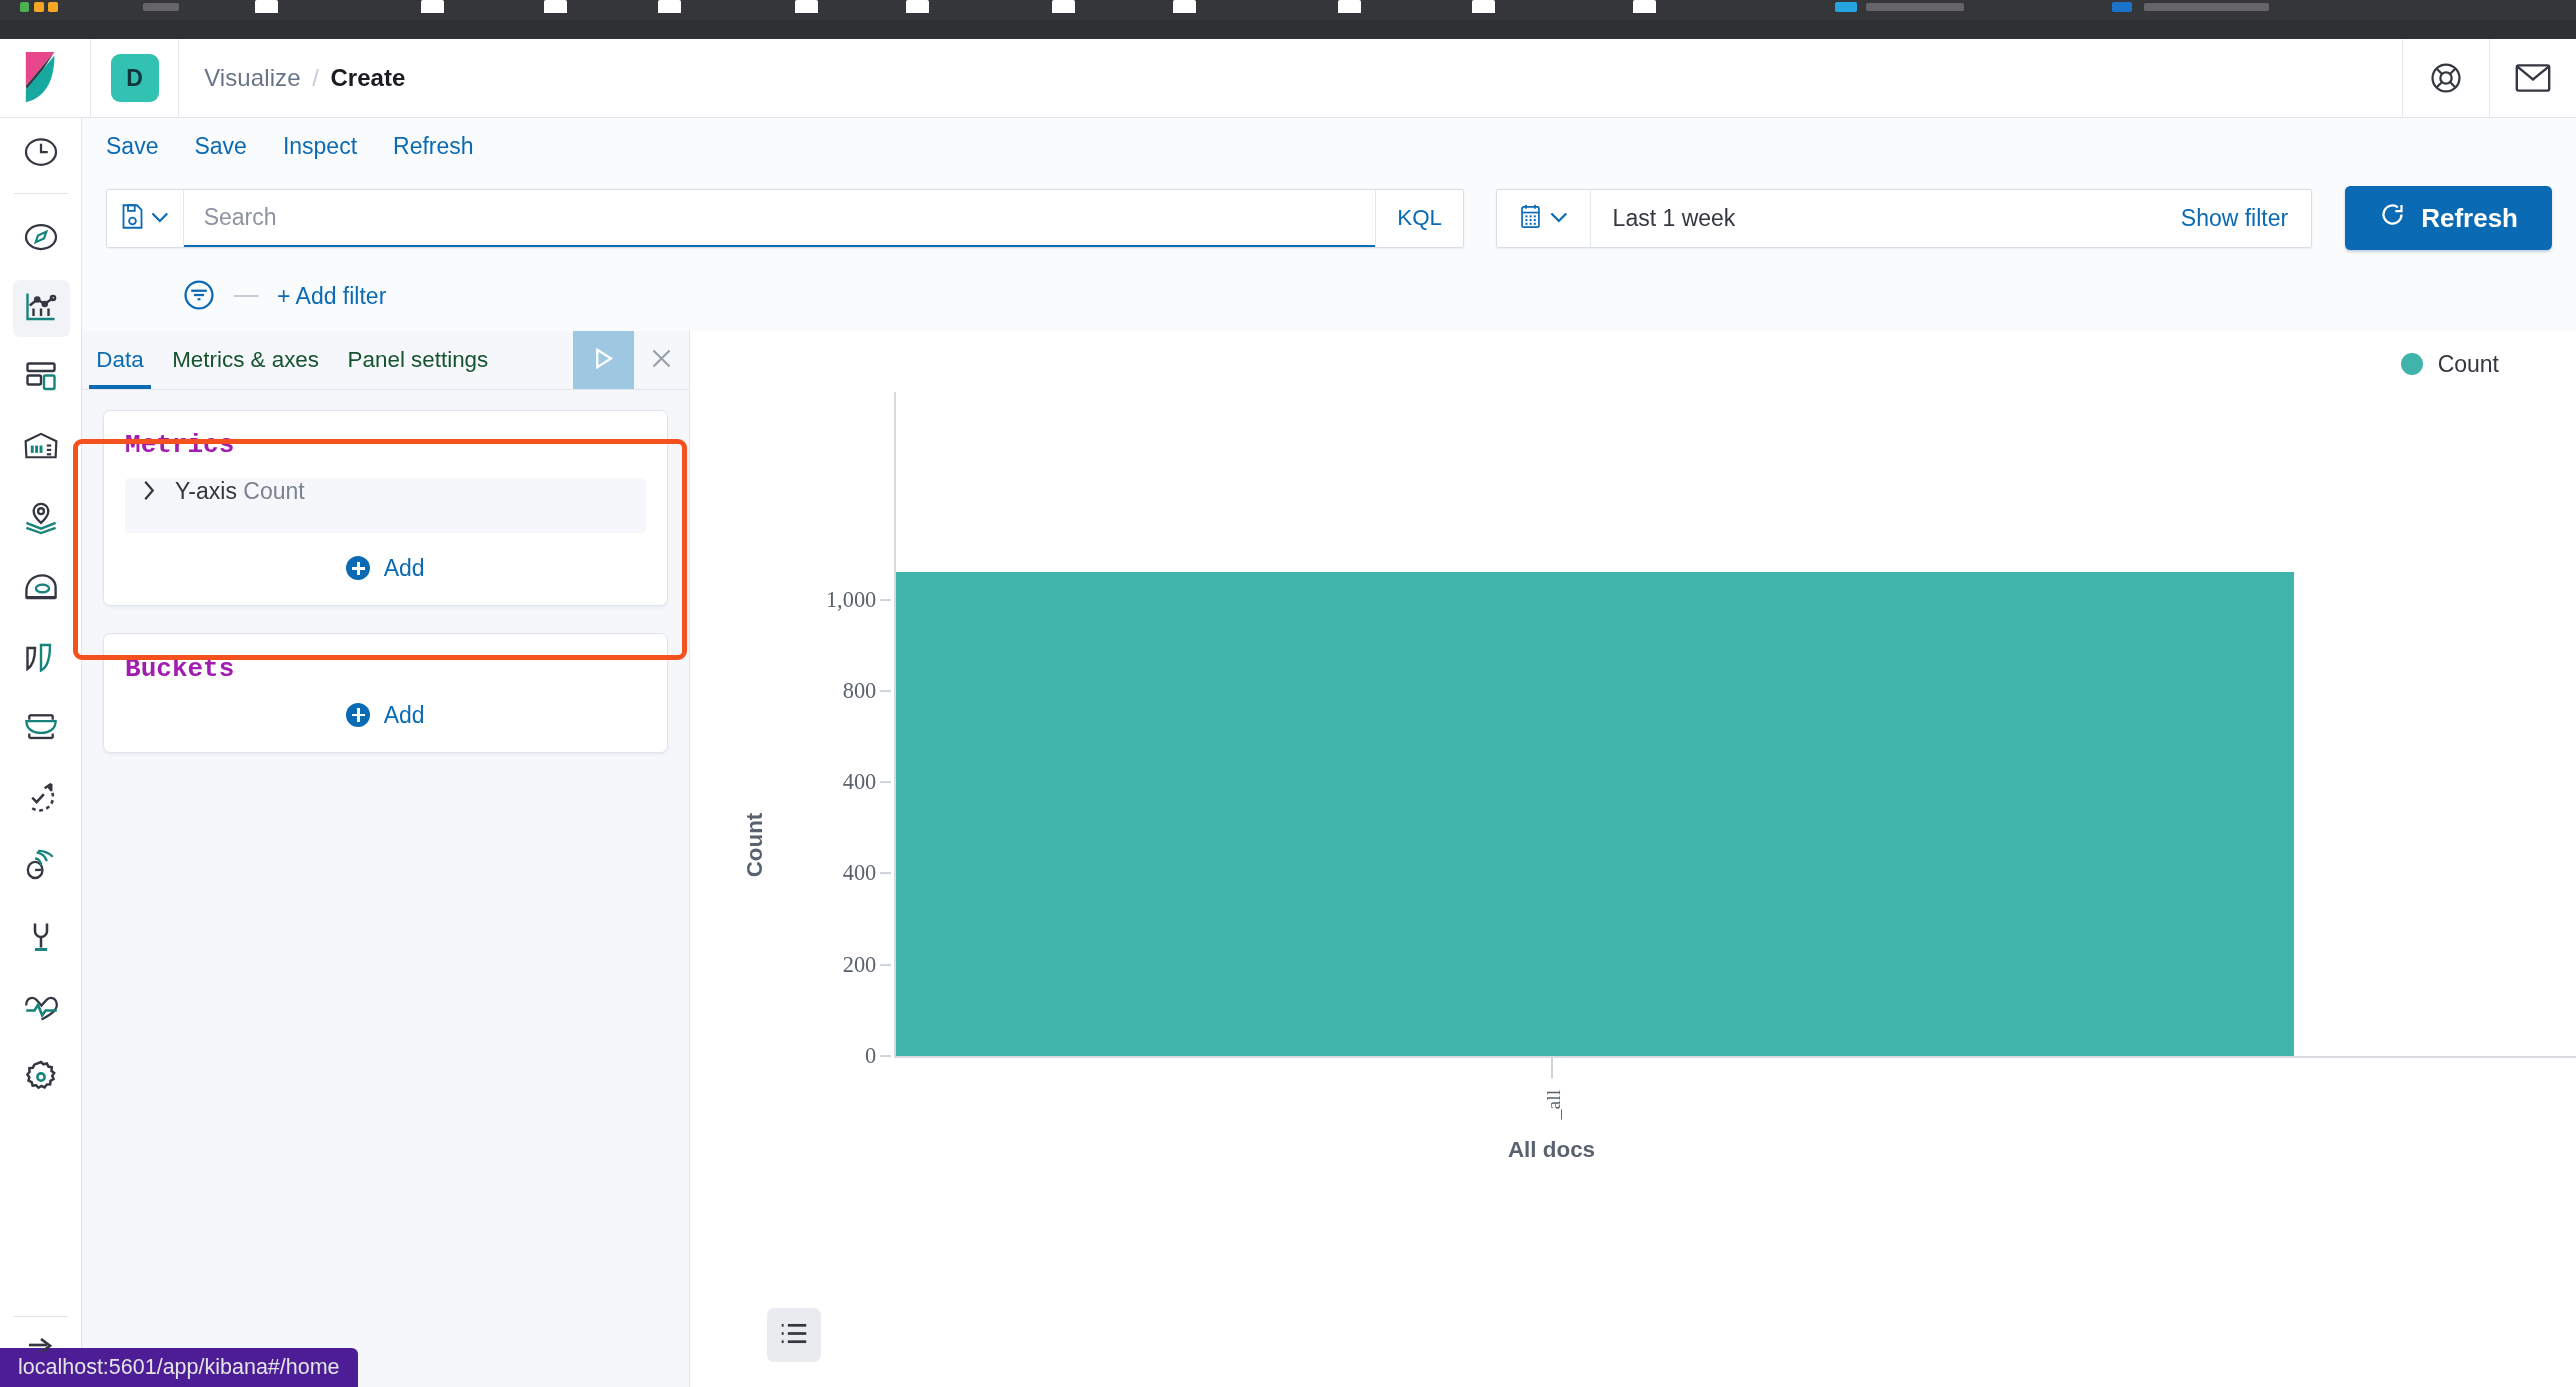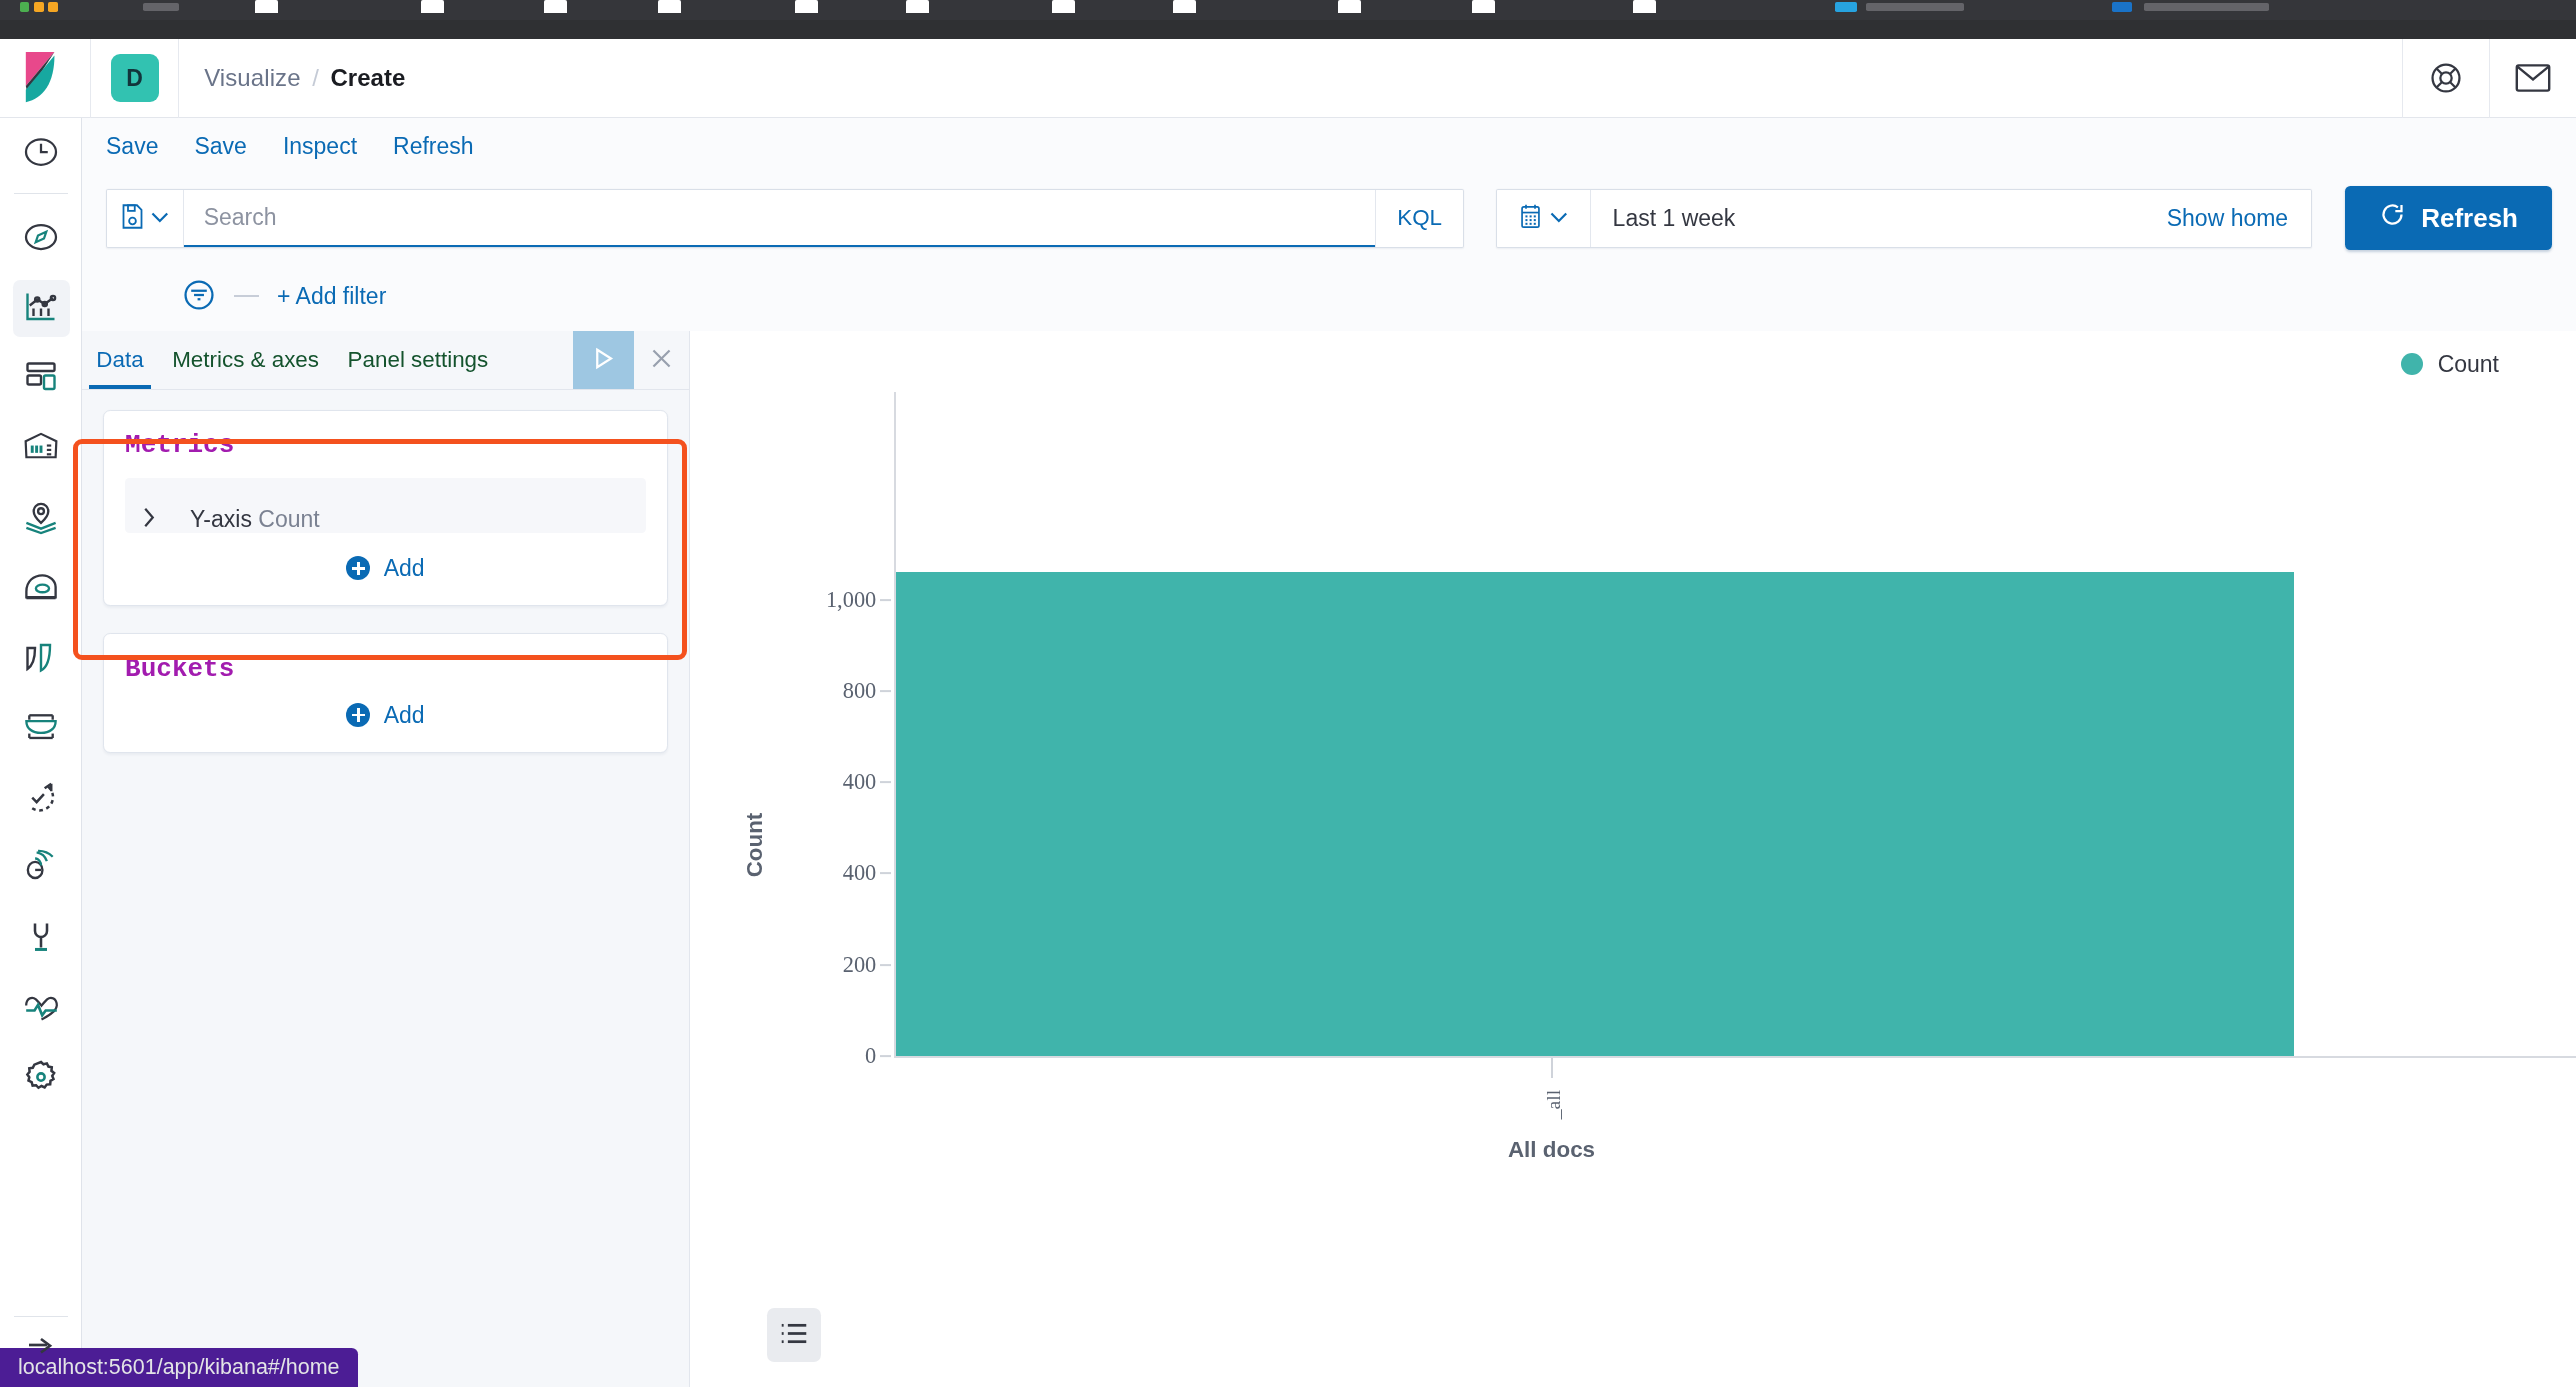--- a/index.html
+++ b/index.html
@@ -162,21 +162,21 @@
   }
   .panel-body { padding: 19.7px 20.6px 0 20.6px; }
   .agg-card {
     background: #ffffff; border: 0.9px solid #e0e5ed; border-radius: 7.2px;
     padding: 19.7px 21.5px 23px 21.5px; margin-bottom: 27px;
     box-shadow: 0 1.8px 2.7px rgba(25,40,80,.05);
   }
   .agg-title { font-size: 26px; font-weight: 700; color: #a21caf; margin-bottom: 18px; font-family: Liberation Mono, monospace; }
   .agg-row {
     background: #f6f7fa; border-radius: 4.5px; height: 55px;
-    display: flex; align-items: flex-end; padding-left: 15px; gap: 32px;
+    display: flex; align-items: flex-start; padding-left: 15px; gap: 17px;
   }
   .agg-row-label { font-size: 23px; color: #343741; }
   .agg-row-label .muted { color: #7b8292; }
   .agg-add {
     display: flex; align-items: center; justify-content: center; gap: 13.4px;
     margin-top: 21.5px; color: #0a6ab4; font-size: 23px;
   }
   .plus-circle {
     width: 24px; height: 24px; border-radius: 50%; background: #0a6ab4;
     position: relative; flex: 0 0 auto;
@@ -543,21 +543,21 @@
           </g>
         </svg>
       </span>
       <span>
         <svg width="19.7" height="12.5" viewBox="0 0 16 10" fill="none" stroke="#0a6ab4" stroke-width="1.8">
           <path d="M2 2 L8 8 L14 2"></path>
         </svg>
       </span>
     </div>
     <span class="qb-time-label">Last 1 week</span>
-    <span class="qb-showdates">Show home</span>
+    <span class="qb-showdates">Show filter</span>
   </div>
 
   <button class="qb-refresh">
     <span>
       <svg width="27" height="27" viewBox="0 0 24 24" fill="none" stroke="#ffffff" stroke-width="2">
         <path d="M20 12 a8 8 0 1 1 -3.2 -6.4"></path>
           <path d="M20 3.5 V9 H14.5"></path>
       </svg>
     </span>
     <span>Refresh</span>

